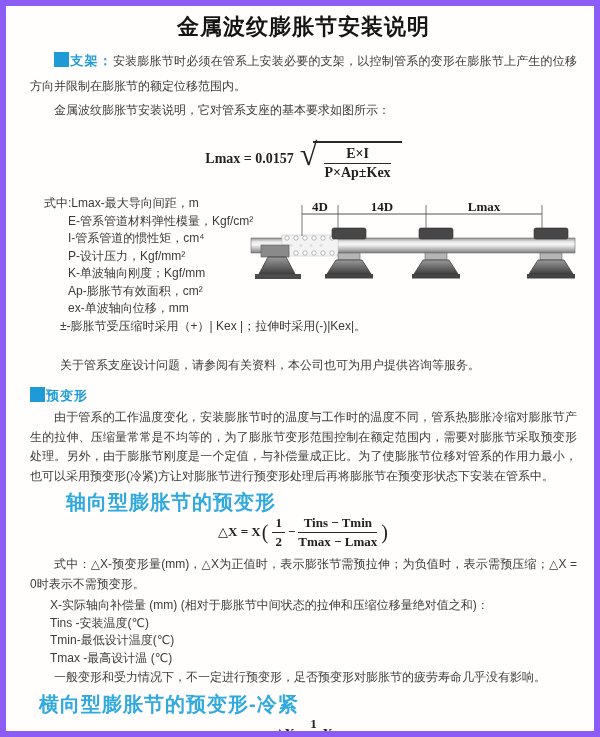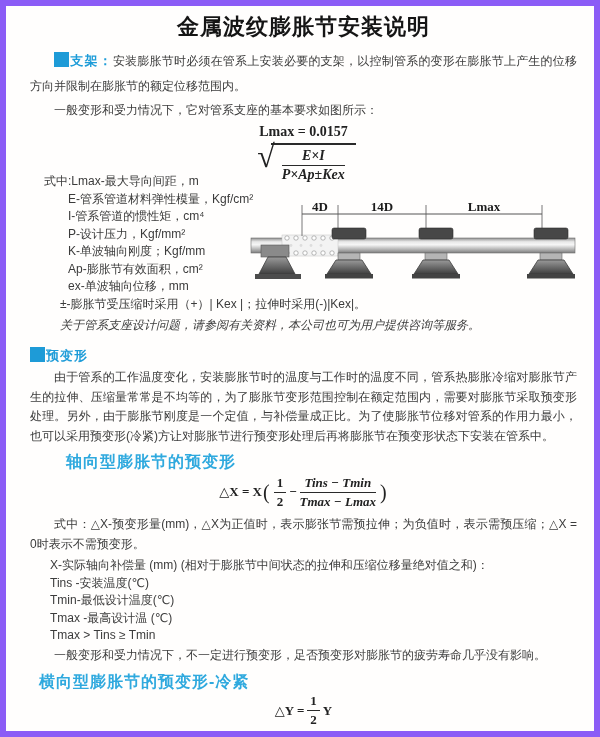--- a/index.html
+++ b/index.html
@@ -12,67 +12,67 @@
   }
   .title { text-align:center; font-size:22px; font-weight:700; color:#151515;
            line-height:30px; margin:2px 0 6px; letter-spacing:1px; }
   .para { margin:0; text-align:justify; line-height:23px; }
   .indent { text-indent:2em; }
   .lead { margin-top:4px; line-height:25px; }
   .sq { display:inline-block; width:15px; height:15px; background:#1e9bd7;
         vertical-align:-2px; margin-right:1px; }
   .blue-h { color:#1e9cd8; font-size:13px; font-weight:600; letter-spacing:1px; }
   .sec-h { margin:10px 0 2px; line-height:20px; text-indent:0; }
-  .sub-h { color:#2fa9de; font-size:16px; font-weight:600; letter-spacing:1px;
+  .sub-h { color:#2fa9de; font-size:20px; font-weight:600; letter-spacing:1px;
            margin:6px 0 0 36px; line-height:20px; }
   .sub-h2 { margin-left:9px; margin-top:8px; }
 
   
   .frow { display:flex; justify-content:center; align-items:center;
           font-family:"Liberation Serif","DejaVu Serif",serif; color:#222; }
-  .f1 { margin:14px 0 2px; height:36px; font-weight:700; font-size:14px;flex-direction:column; }
+  .f1 { margin:20px 0 2px; height:36px; font-weight:700; font-size:14px; }
   .f2 { margin:4px 0 2px; height:32px; font-weight:700; font-size:13px; }
   .f3 { margin:4px 0 2px; height:30px; font-weight:700; font-size:13px; }
   .frac { display:inline-flex; flex-direction:column; text-align:center;
           vertical-align:middle; margin:0 3px; }
   .frac .n { border-bottom:1px solid #2a2a2a; padding:0 3px 1px; }
   .frac .d { padding-top:1px; }
-  .ital { font-style:italic; }
+  .ital { }
   .sqrt { display:inline-flex; align-items:flex-start; margin-left:6px; }
   .sqrt .rad { font-size:32px; line-height:30px; font-weight:400;
                margin-right:-4px; transform:translateY(1px); }
   .sqrt .inner { border-top:2px solid #2a2a2a; padding:3px 8px 0; margin-top:3px; }
   .bigp { font-size:20px; font-weight:400; margin:0 1px; }
 
   
-  .defs { line-height:17.5px; margin-top:2px; }
+  .defs { line-height:17.5px; margin-top:18px; }
   .def-row { margin-left:38px; }
   .def-row:first-child { margin-left:14px; }
   .def-row:last-child { margin-left:30px; }
-  .consult { margin-left:30px; line-height:18px; margin-top:3px;font-style:italic; }
+  .consult { margin-left:30px; line-height:18px; margin-top:21px; }
   .p-main { line-height:19.5px; }
   .p-explain { line-height:19.5px; margin-top:7px; }
   .items { margin-left:20px; line-height:17.5px; margin-top:3px; }
   .p-note { line-height:18px; margin-top:1px; }
   .p-final { line-height:18px; margin:6px 0 8px 5px; }
 
   .diagram { position:absolute; left:243px; top:192px; width:352px; height:100px; }
   .dimlabel { font-family:"Liberation Serif","DejaVu Serif",serif;
               font-weight:700; font-size:13px; fill:#1c1c1c; text-anchor:middle; }
 </style>
 </head>
 <body>
 
 <div class="page">
 
   <h1 class="title">金属波纹膨胀节安装说明</h1>
 
   <p class="para lead indent"><span class="sq"></span><span class="blue-h">支架：</span><span>安装膨胀节时必须在管系上安装必要的支架，以控制管系的变形在膨胀节上产生的位移方向并限制在膨胀节的额定位移范围内。</span></p>
 
-  <p class="para indent" style="line-height:21px; margin-top:1px;">一般变形和受力情况下，它对管系支座的基本要求如图所示：</p>
+  <p class="para indent" style="line-height:21px; margin-top:1px;">金属波纹膨胀节安装说明，它对管系支座的基本要求如图所示：</p>
 
   <div class="frow f1">
     <span>Lmax = 0.0157</span>
     <span class="sqrt">
       <span class="rad">√</span>
       <span class="inner">
         <span class="frac ital">
           <span class="n">E×I</span>
           <span class="d">P×Ap±Kex</span>
         </span>
@@ -187,21 +187,20 @@
     <span class="bigp">)</span>
   </div>
 
   <p class="para indent p-explain">式中：△X-预变形量(mm)，△X为正值时，表示膨张节需预拉伸；为负值时，表示需预压缩；△X = 0时表示不需预变形。</p>
 
   <div class="items">
     <div>X-实际轴向补偿量 (mm) (相对于膨胀节中间状态的拉伸和压缩位移量绝对值之和)：</div>
     <div>Tins -安装温度(℃)</div>
     <div>Tmin-最低设计温度(℃)</div>
     <div>Tmax -最高设计温 (℃)</div>
-    <div>Tmax &gt; Tins ≥ Tmin</div>
   </div>
 
   <p class="para indent p-note">一般变形和受力情况下，不一定进行预变形，足否预变形对膨胀节的疲劳寿命几乎没有影响。</p>
 
   <h2 class="sub-h sub-h2">横向型膨胀节的预变形-冷紧</h2>
 
   <div class="frow f3">
     <span>△Y =</span>
     <span class="frac">
       <span class="n">1</span>

